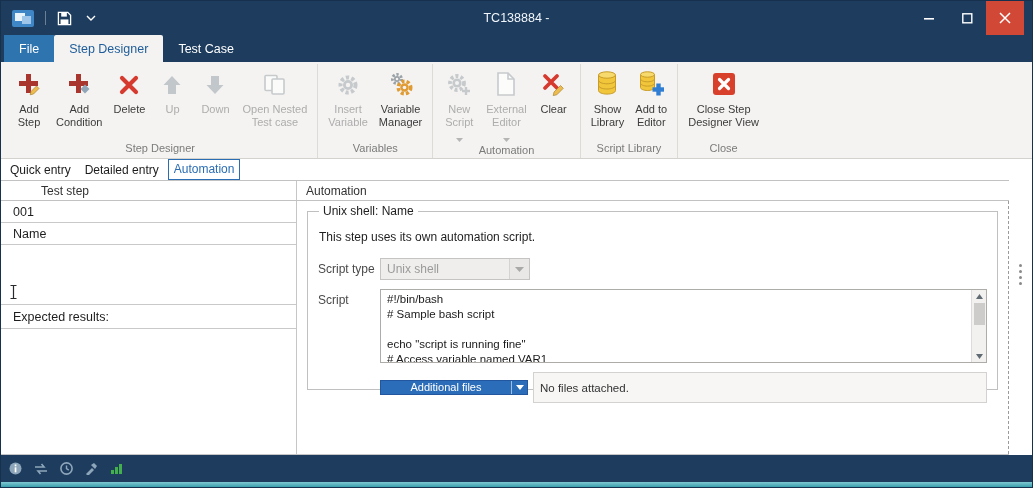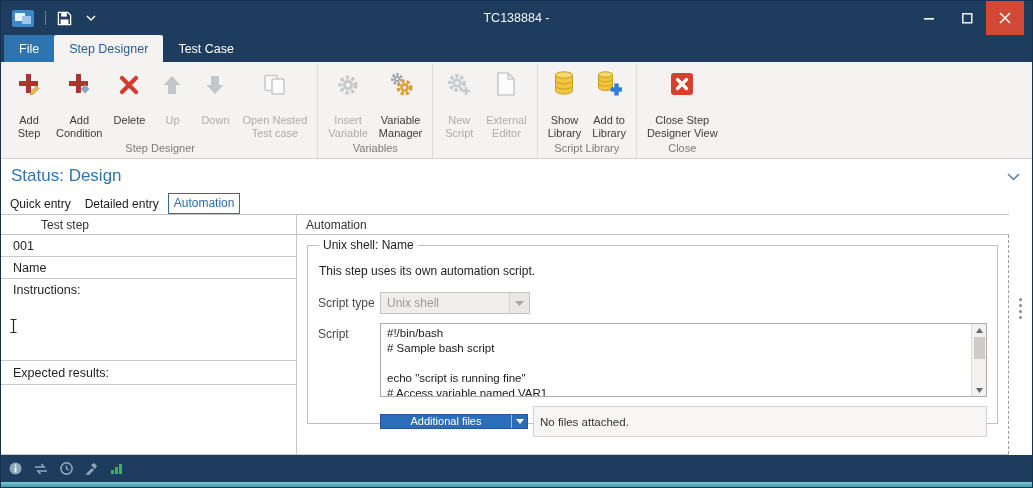--- a/index.html
+++ b/index.html
@@ -22,21 +22,21 @@
   .rtab { padding:0 15px; display:flex; align-items:center; font-size:12.5px; color:#fff;justify-content:center; }
   .rtab.file { background:#2e74ae; }
   .rtab.active { background:#f4f3f1; color:#1f5d9a; border-radius:2px 2px 0 0; }
 
   
   .ribbon { height:97px; background:#f4f3f1; border-bottom:1px solid #d4d2cf; display:flex; padding:2px 4px 0 2px; flex:0 0 auto; }
   .rgroup { display:flex; flex-direction:column; }
   .rgroup + .rgroup { border-left:1px solid #dddbd8; }
   .rgroup-buttons { flex:1; display:flex; align-items:stretch; padding:3px 5px 0; gap:1px; }
   .rgroup-label { text-align:center; font-size:11px; color:#7b7b7b; padding:1px 10px 4px; }
-  .rbtn { display:flex; flex-direction:column; align-items:center; justify-content:flex-start; min-width:42px; padding:3px 5px 1px; gap:17px; border-radius:2px; }
+  .rbtn { display:flex; flex-direction:column; align-items:center; justify-content:flex-start; min-width:42px; padding:3px 5px 1px; gap:6px; border-radius:2px; }
   .ricon { height:27px; display:flex; align-items:flex-end; justify-content:center; }
   .rlabel { font-size:11px; color:#3c3c3c; text-align:center; white-space:pre-line; line-height:1.18; }
   .rbtn.disabled .rlabel { color:#adadad; }
   .dd-caret { line-height:2px; margin-top:1px; }
 
   
   .status-header { height:34px; display:flex; align-items:center; padding:0 12px 0 10px; background:#fff; flex:0 0 auto; }
   .status-title { font-size:17px; color:#2e75b5; flex:1; }
 
   
@@ -265,20 +265,29 @@
                 <path d="M3 2h10l6 6v16H3z" fill="#fcfcfb" stroke="#c6cacd" stroke-width="1.6"></path>
                 <path d="M13 2v6h6" fill="none" stroke="#c6cacd" stroke-width="1.6"></path>
               </svg>
           </span>
           <span class="rlabel">External
 Editor</span>
           <span class="dd-caret"><svg width="7" height="4">
                 <path d="M0 0h7L3.5 4z" fill="#b5b5b5"></path>
               </svg></span>
         </div>
+        <div class="rbtn">
+          <span class="ricon">
+            <svg width="26" height="26" viewBox="0 0 26 26">
+                <path d="M4 5l12 12M16 5L4 17" stroke="#d63a2f" stroke-width="3.8" stroke-linecap="round"></path>
+                <path d="M13 21l6.5-6.5 2.8 2.8-6.5 6.5-3.6.8z" fill="#ecbd4e" stroke="#aa8430" stroke-width="0.7"></path>
+              </svg>
+          </span>
+          <span class="rlabel">Clear</span>
+        </div>
       </div>
       <div class="rgroup-label">Automation</div>
     </div>
 
     <div class="rgroup">
       <div class="rgroup-buttons">
         <div class="rbtn">
           <span class="ricon">
             <svg width="24" height="27" viewBox="0 0 24 27">
                 <path d="M3.5 5v15.5c0 2 3.8 3.6 8.5 3.6s8.5-1.6 8.5-3.6V5" fill="#f2c63b" stroke="#c89d27"></path>
@@ -295,21 +304,21 @@
                 <path d="M2.5 4.5v13c0 1.7 3.2 3 7 3s7-1.3 7-3v-13" fill="#f2c63b" stroke="#c89d27"></path>
                 <path d="M2.5 8.8c0 1.7 3.2 3 7 3s7-1.3 7-3M2.5 13.1c0 1.7 3.2 3 7 3s7-1.3 7-3" fill="none" stroke="#c89d27"></path>
                 <ellipse cx="9.5" cy="4.5" rx="7" ry="2.7" fill="#f7da6e" stroke="#c89d27"></ellipse>
                 <g fill="#2f7ed4">
                   <rect x="18.3" y="13.5" width="4.4" height="12"></rect>
                   <rect x="14.5" y="17.3" width="11.5" height="4.4"></rect>
                 </g>
               </svg>
           </span>
           <span class="rlabel">Add to
-Library</span>
+Editor</span>
         </div>
       </div>
       <div class="rgroup-label">Script Library</div>
     </div>
 
     <div class="rgroup">
       <div class="rgroup-buttons">
         <div class="rbtn">
           <span class="ricon">
             <svg width="26" height="26" viewBox="0 0 26 26">
@@ -319,46 +328,37 @@
           </span>
           <span class="rlabel">Close Step
 Designer View</span>
         </div>
       </div>
       <div class="rgroup-label">Close</div>
     </div>
 
   </div>
 
-  <div class="status-header">
-    <div class="status-title">Status: Design</div>
-    <span>
-      <svg width="13" height="8" viewBox="0 0 13 8">
-          <path d="M1 1l5.5 5.5L12 1" stroke="#5c7ca3" stroke-width="1.5" fill="none"></path>
-        </svg>
-    </span>
-  </div>
 
   <div class="view-tabs">
     <div class="vtab"><span>Quick entry</span></div>
     <div class="vtab"><span>Detailed entry</span></div>
     <div class="vtab active"><span>Automation</span></div>
   </div>
 
   <div class="content-wrap">
     <div class="content">
       <div class="content-header">
         <div class="col-h-left">Test step</div>
         <div class="col-h-right">Automation</div>
       </div>
       <div class="content-body">
         <div class="left-col">
           <div class="ts-row">001</div>
           <div class="ts-row">Name</div>
-          <div class="ts-row nob">Instructions:</div>
           <div class="ts-area instructions"></div>
           <div class="ts-row expected">Expected results:</div>
         </div>
         <div class="right-col">
           <fieldset class="auto-box">
             <legend>Unix shell: Name</legend>
             <div class="auto-desc">This step uses its own automation script.</div>
             <div class="form-row">
               <div class="form-label">Script type</div>
               <div class="select">

